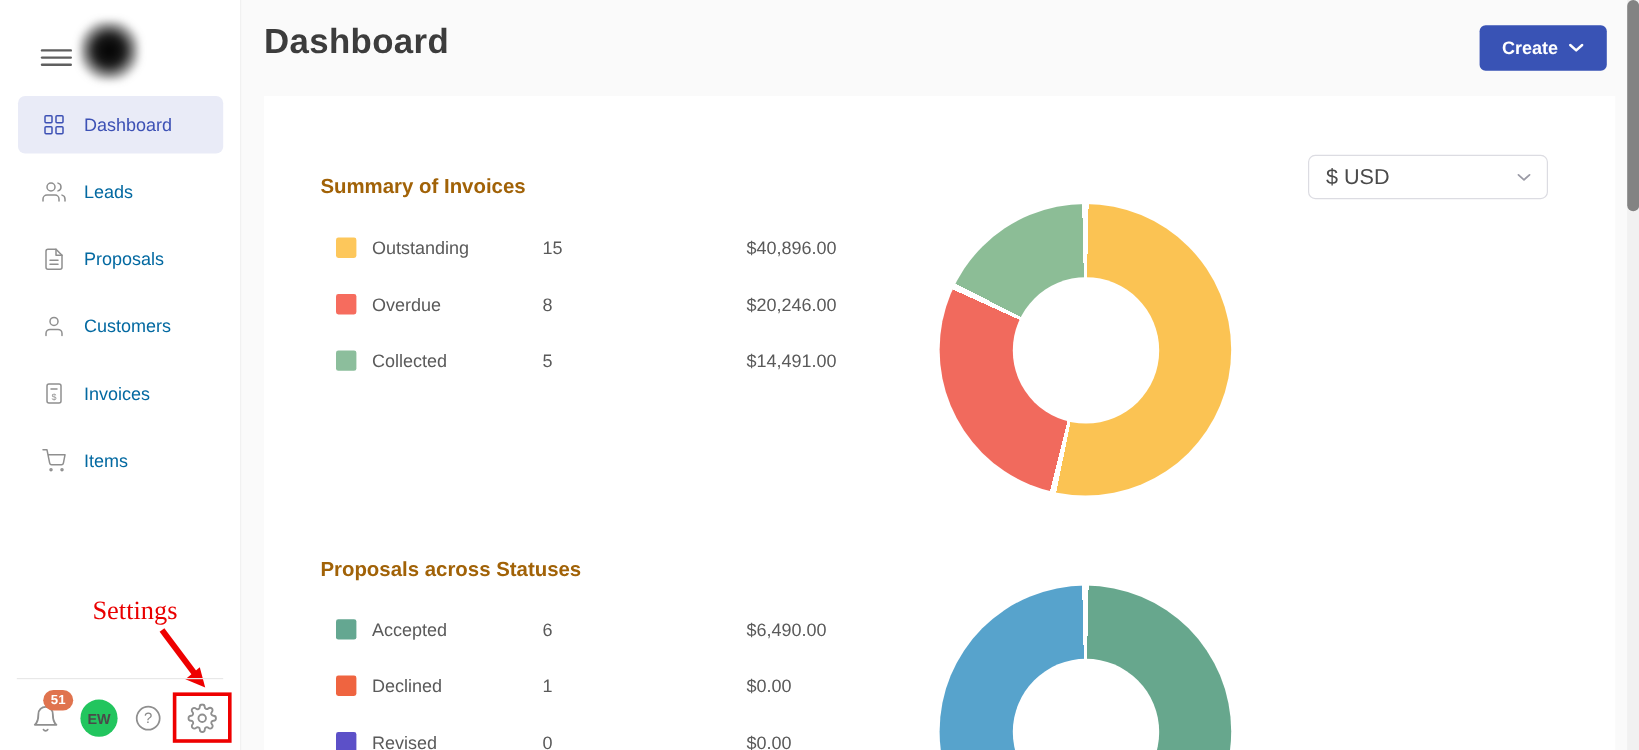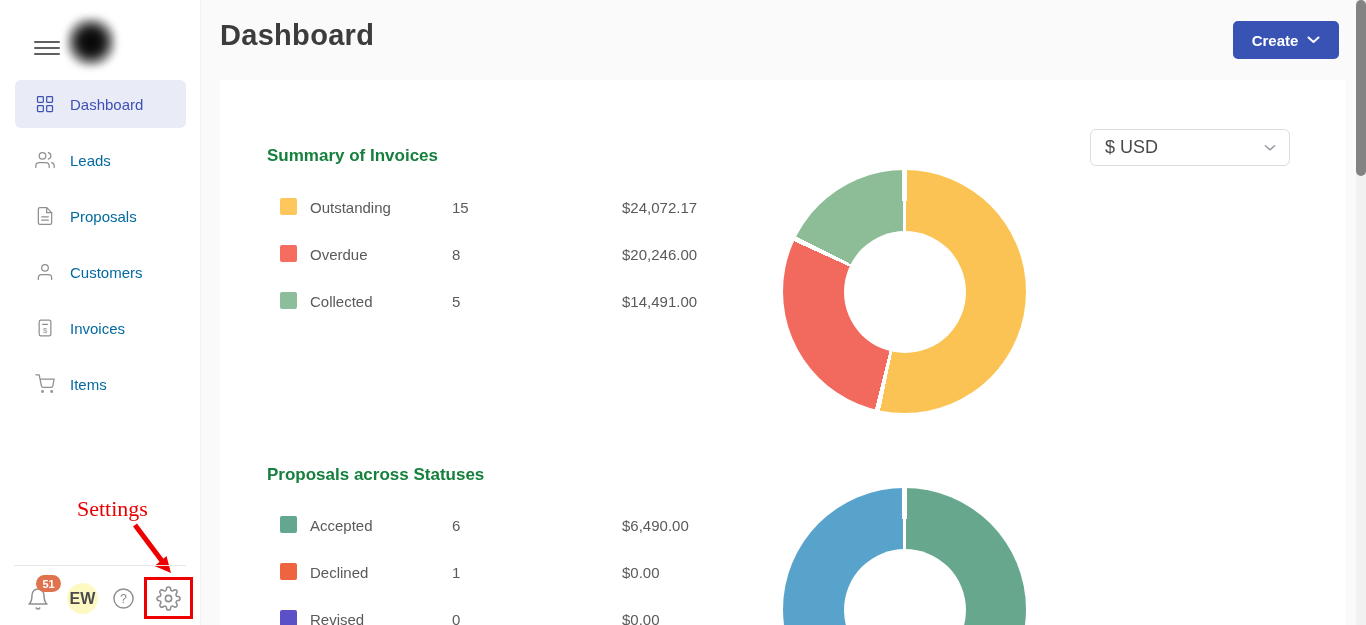--- a/index.html
+++ b/index.html
@@ -20,42 +20,42 @@
   .nav-item svg { flex:0 0 auto; }
   .nav-item.active { background:#e9ebf7; color:#3d51b5; }
   .nav-item.active svg * { stroke:#3d51b5; }
   .icon-stroke { fill:none; stroke:#8f8f8f; stroke-width:1.5; stroke-linecap:round; stroke-linejoin:round; }
 
   .sidebar-divider { position:absolute; left:14px; right:14px; top:565px; height:1px; background:#e8e8e8; }
   .bottom-bar { position:absolute; left:0; top:566px; width:201px; height:59px; }
   .bell-wrap { position:absolute; left:26px; top:20px; width:24px; height:26px; cursor:pointer; }
   .badge { position:absolute; left:36px; top:9px; min-width:25px; height:17px; background:#e0734e; color:#fff;
     font-size:11px; font-weight:bold; border-radius:9px; display:flex; align-items:center; justify-content:center; padding:0 5px; }
-  .avatar { position:absolute; left:67px; top:17px; width:31px; height:31px; border-radius:50%; background:#fef9c3;
-    color:#4a4a4a; font-size:16px; font-weight:bold; display:flex; align-items:center; justify-content:center; cursor:pointer; }
+  .avatar { position:absolute; left:67px; top:17px; width:31px; height:31px; border-radius:50%; background:#22c55e;
+    color:#4a4a4a; font-size:12px; font-weight:bold; display:flex; align-items:center; justify-content:center; cursor:pointer; }
   .help-wrap { position:absolute; left:112px; top:21px; width:23px; height:23px; cursor:pointer; }
   .gear-wrap { position:absolute; left:156px; top:20px; width:25px; height:25px; cursor:pointer; }
   .red-box { position:absolute; left:144px; top:11px; width:49px; height:42px; border:3px solid #ee0000; }
 
   .settings-annotation { position:absolute; left:77px; top:496px; font-family:Liberation Serif, serif;
     color:#e90000; font-size:22px; }
   .arrow-svg { position:absolute; left:130px; top:522px; }
 
   
   .page-title { position:absolute; left:220px; top:19px; font-size:29px; font-weight:600; color:#3c3c3c; letter-spacing:.3px; }
   .create-btn { position:absolute; left:1233px; top:21px; width:106px; height:38px; background:#3953b5; border:none;
     border-radius:5px; color:#ffffff; font-family:"Liberation Sans", sans-serif; font-size:15px; font-weight:600;
     display:flex; align-items:center; justify-content:center; gap:9px; cursor:pointer; }
 
   
   .card { position:absolute; left:220px; top:80px; width:1126px; height:545px; background:#ffffff; overflow:hidden; }
   .currency-select { position:absolute; left:870px; top:49px; width:200px; height:37px; background:#fff;
     border:1px solid #dcdce2; border-radius:6px; display:flex; align-items:center; justify-content:space-between;
     padding:0 13px 0 14px; font-size:18px; color:#4a4a4a; cursor:pointer; }
-  .section-title { position:absolute; left:47px; font-size:17px; font-weight:600; color:#15803d; }
+  .section-title { position:absolute; left:47px; font-size:17px; font-weight:600; color:#a16207; }
   .legend-row { position:absolute; left:60px; width:520px; height:18px; font-size:15px; color:#5a5a5a; }
   .legend-row .swatch { position:absolute; left:0; top:0; width:17px; height:17px; border-radius:2px; }
   .legend-row .lab { position:absolute; left:30px; top:1px; }
   .legend-row .cnt { position:absolute; left:172px; top:1px;text-align:right; }
   .legend-row .amt { position:absolute; left:342px; top:1px; }
   .donut { position:absolute; left:563px; width:243px; height:243px; border-radius:50%; }
   .donut .hole { position:absolute; left:50%; top:50%; width:122px; height:122px; margin:-61px 0 0 -61px;
     border-radius:50%; background:#fff; }
 
   
@@ -193,21 +193,21 @@
         <polyline points="1.5,1.5 6.5,6 11.5,1.5" fill="none" stroke="#9a9aa5" stroke-width="1.6" stroke-linecap="round" stroke-linejoin="round"></polyline>
       </svg>
     </div>
 
     <div class="section-title" style="top:66px">Summary of Invoices</div>
 
     <div class="legend-row" style="top:118px">
       <span class="swatch" style="background: rgb(253, 199, 91);"></span>
       <span class="lab">Outstanding</span>
       <span class="cnt">15</span>
-      <span class="amt">$24,072.17</span>
+      <span class="amt">$40,896.00</span>
     </div>
     <div class="legend-row" style="top:165px">
       <span class="swatch" style="background: rgb(246, 108, 94);"></span>
       <span class="lab">Overdue</span>
       <span class="cnt">8</span>
       <span class="amt">$20,246.00</span>
     </div>
     <div class="legend-row" style="top:212px">
       <span class="swatch" style="background: rgb(140, 190, 156);"></span>
       <span class="lab">Collected</span>

